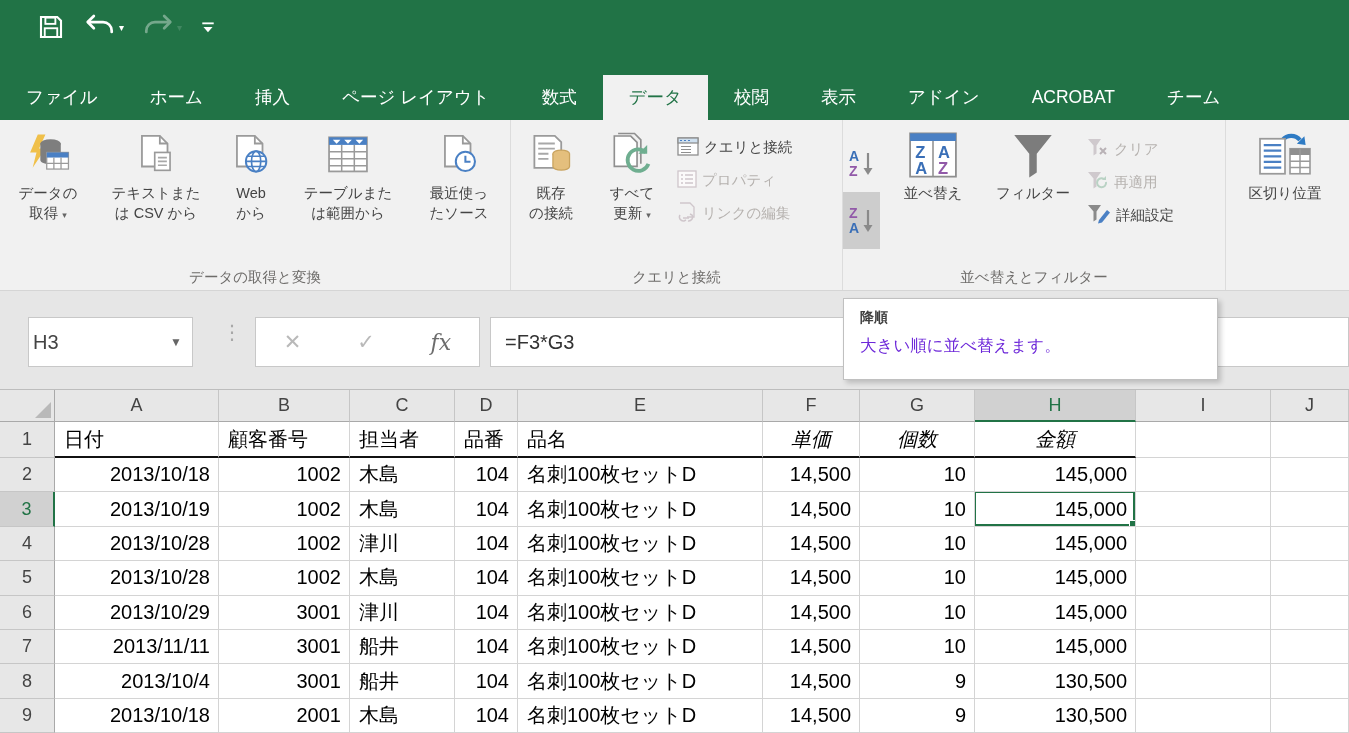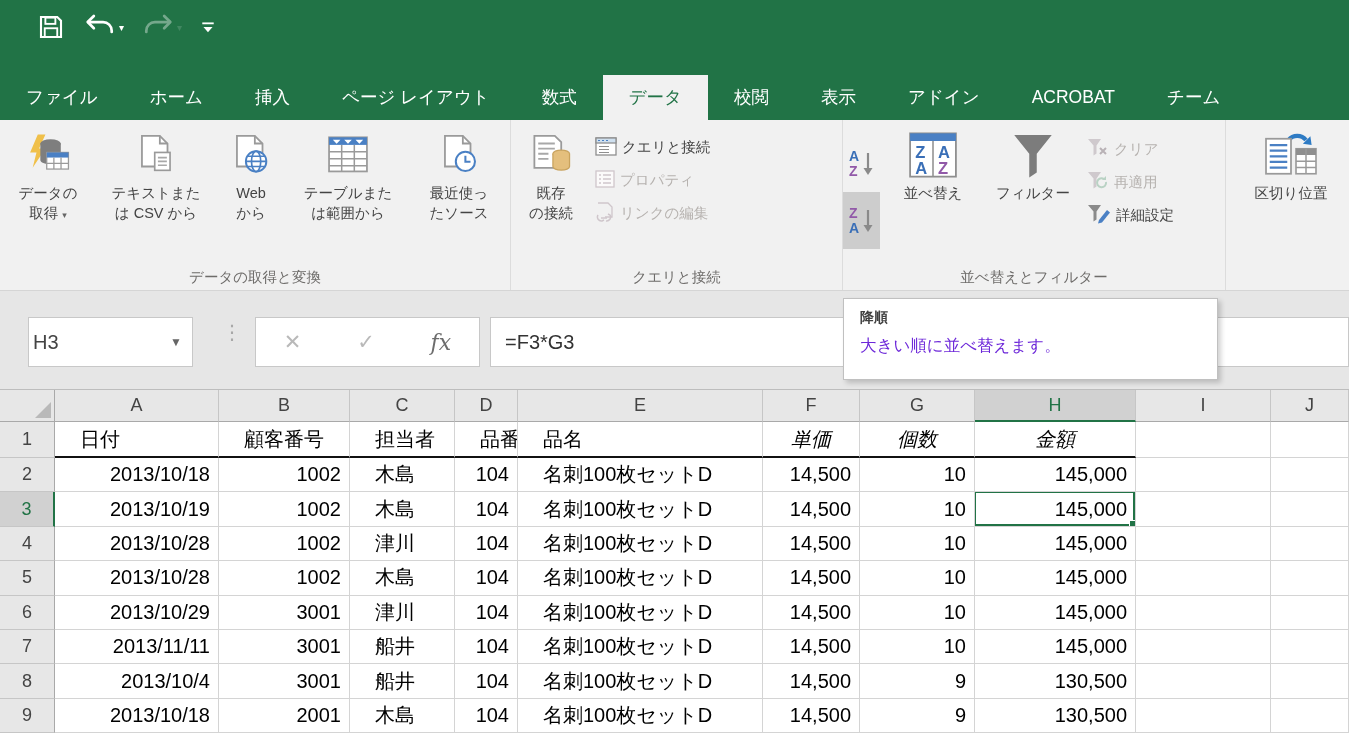--- a/index.html
+++ b/index.html
@@ -55,21 +55,21 @@
   .corner { width:55px; background:#e7e7e7; border-right:1px solid #a9a9a9; border-bottom:1px solid #a9a9a9; position:relative; }
   .corner:after { content:""; position:absolute; right:3px; bottom:3px; border-left:16px solid transparent; border-bottom:16px solid #b9b9b9; }
   .colhdr { background:#e7e7e7; border-right:1px solid #c6c6c6; border-bottom:1px solid #a9a9a9; display:flex; align-items:center; justify-content:center; font-size:18px; color:#444; flex:none; }
   .colhdr.sel { background:#d1d1d1; color:#217346; border-bottom:2px solid #217346; }
   .srow { display:flex; height:34.4px; }
   .srow.r1 { height:36px; }
   .rowhdr { width:55px; background:#e7e7e7; border-right:1px solid #a9a9a9; border-bottom:1px solid #c6c6c6; display:flex; align-items:center; justify-content:center; font-size:18px; color:#444; flex:none; }
   .rowhdr.sel { background:#d1d1d1; color:#217346; border-right:2px solid #217346; }
   .cell { border-right:1px solid #d4d4d4; border-bottom:1px solid #d4d4d4; display:flex; align-items:center; font-size:20px; color:#000; flex:none; position:relative; white-space:nowrap; overflow:hidden; }
   .srow.r1 .cell.th { border-bottom:2.5px solid #111; }
-  .cell.al { justify-content:flex-start; padding-left:25px; }
+  .cell.al { justify-content:flex-start; padding-left:9px; }
   .cell.ar { justify-content:flex-end; padding-right:8px; }
   .cell.ac { justify-content:center;font-style:italic; }
   .col-A{width:164px}.col-B{width:131px}.col-C{width:105px}.col-D{width:63px}.col-E{width:245px}
   .col-F{width:97px}.col-G{width:115px}.col-H{width:161px}.col-I{width:135px}.col-J{width:78px}
   .selbox { position:absolute; inset:-1px 0 0 -1px; border:2.5px solid #217346; pointer-events:none; z-index:5; }
   .fillhandle { position:absolute; right:-4px; bottom:-4px; width:8px; height:8px; background:#217346; border:1px solid #fff; z-index:6; pointer-events:none; }
 </style>
 </head>
 <body>
 
@@ -197,20 +197,32 @@
           <svg width="46" height="46" viewBox="0 0 36 36">
               <path d="M5 3 h16 l5 5 v20 h-21 z" fill="#fff" stroke="#9a9a9a" stroke-width="1.4"></path>
               <path d="M8 9 h13 M8 13 h13 M8 17 h8 M8 21 h8" stroke="#a8a8a8" stroke-width="1.5" fill="none"></path>
               <ellipse cx="26" cy="17" rx="6.5" ry="2.8" fill="#e4bf7d" stroke="#c9a35e"></ellipse>
               <path d="M19.5 17 v10 c0 1.6 2.9 2.8 6.5 2.8 s6.5 -1.2 6.5 -2.8 V17" fill="#e4bf7d" stroke="#c9a35e"></path>
             </svg>
         </span>
         <span>既存</span>
         <span>の接続</span>
       </div>
+      <div class="bigbtn" style="width:82px">
+        <span class="bicon">
+          <svg width="48" height="48" viewBox="0 0 38 38">
+              <path d="M5 4 h13 l5 5 v19 h-18 z" fill="#fff" stroke="#8f8f8f" stroke-width="1.3"></path>
+              <path d="M8 2 h13 l5 5 v19" fill="none" stroke="#8f8f8f" stroke-width="1.3"></path>
+              <path d="M30 17 a8.5 8.5 0 1 0 2 9" fill="none" stroke="#6fae90" stroke-width="3"></path>
+              <path d="M31 11 v7 h-7 z" fill="#6fae90"></path>
+            </svg>
+        </span>
+        <span>すべて</span>
+        <span><span>更新</span> <span class="dd-small">▾</span></span>
+      </div>
       <div class="smallcol" style="width:168px">
         <div class="smallbtn">
           <span>
             <svg width="22" height="19" viewBox="0 0 22 19">
                 <rect x="1" y="1" width="20" height="17" fill="#fff" stroke="#8f8f8f" stroke-width="1.3"></rect>
                 <rect x="1" y="1" width="20" height="5" fill="#cfe0ef" stroke="#8f8f8f" stroke-width="1.3"></rect>
                 <path d="M3 3.5 h2 M7 3.5 h2 M11 3.5 h2" stroke="#4a80c4" stroke-width="1.2"></path>
                 <path d="M4 9.5 h10 M4 12.5 h10 M4 15.5 h10" stroke="#8f8f8f" stroke-width="1.2"></path>
               </svg>
           </span>
@@ -310,21 +322,21 @@
               </svg>
           </span>
           <span>詳細設定</span>
         </div>
       </div>
     </div>
     <div class="rglabel">並べ替えとフィルター</div>
   </div>
 
   <div class="rgroup" style="width:124px; border-right:none">
-    <div class="rgcontent" style="justify-content:flex-end">
+    <div class="rgcontent" style="justify-content:flex-start">
       <div class="bigbtn" style="width:118px">
         <span class="bicon">
           <svg width="60" height="54" viewBox="0 0 48 42">
               <path d="M22 9 a9 9 0 0 1 14 0" fill="none" stroke="#2e7bc4" stroke-width="3.4"></path>
               <path d="M39.5 6 l1 7 -7 -1 z" fill="#2e7bc4"></path>
               <rect x="4" y="8" width="20" height="28" fill="#fff" stroke="#9a9a9a" stroke-width="1.4"></rect>
               <path d="M7 13 h14 M7 17.5 h14 M7 22 h14 M7 26.5 h14 M7 31 h14" stroke="#4a80c4" stroke-width="1.8"></path>
               <rect x="28" y="16" width="16" height="20" fill="#fff" stroke="#9a9a9a" stroke-width="1.3"></rect>
               <rect x="28" y="16" width="16" height="5" fill="#8f8f8f"></rect>
               <path d="M36 16 v20 M28 26 h16 M28 31 h16" stroke="#9a9a9a" stroke-width="1.2"></path>

